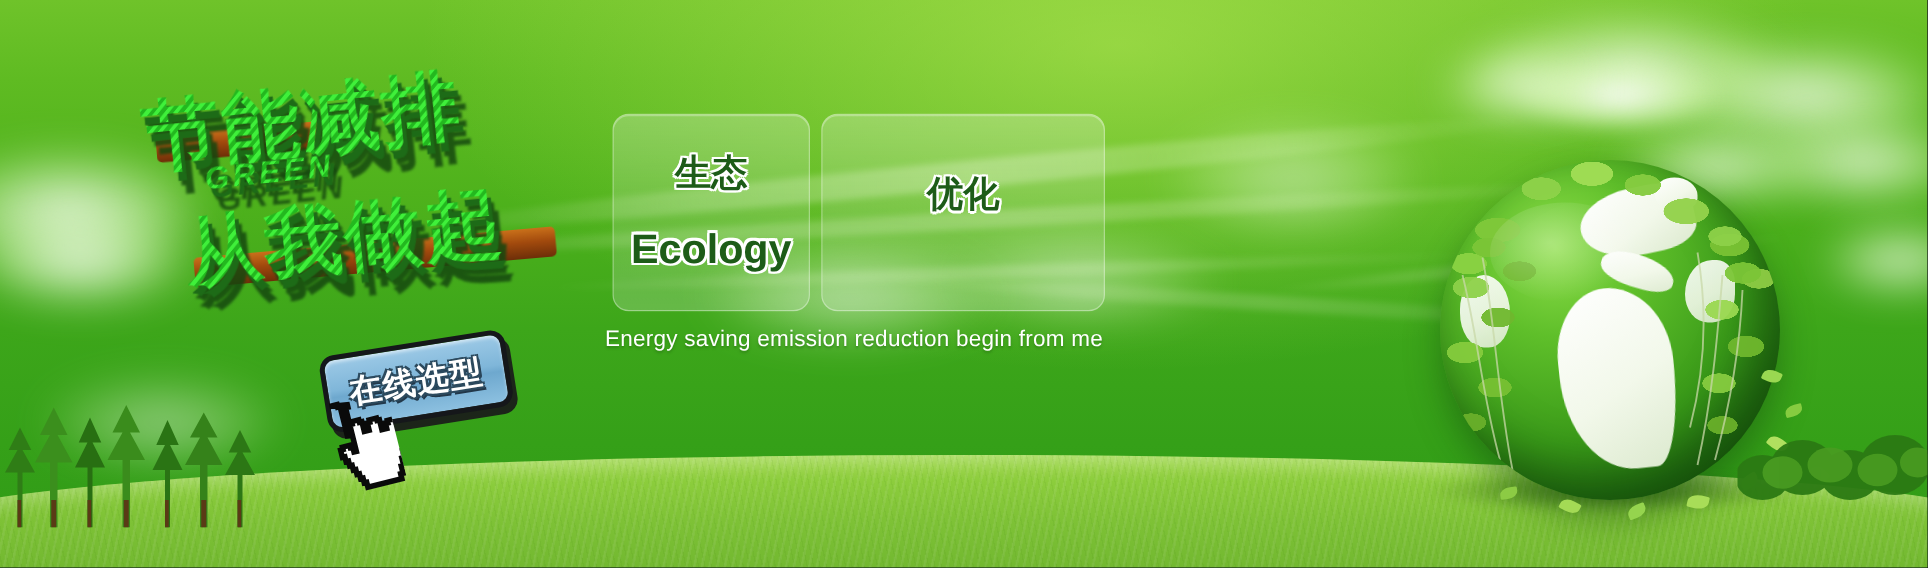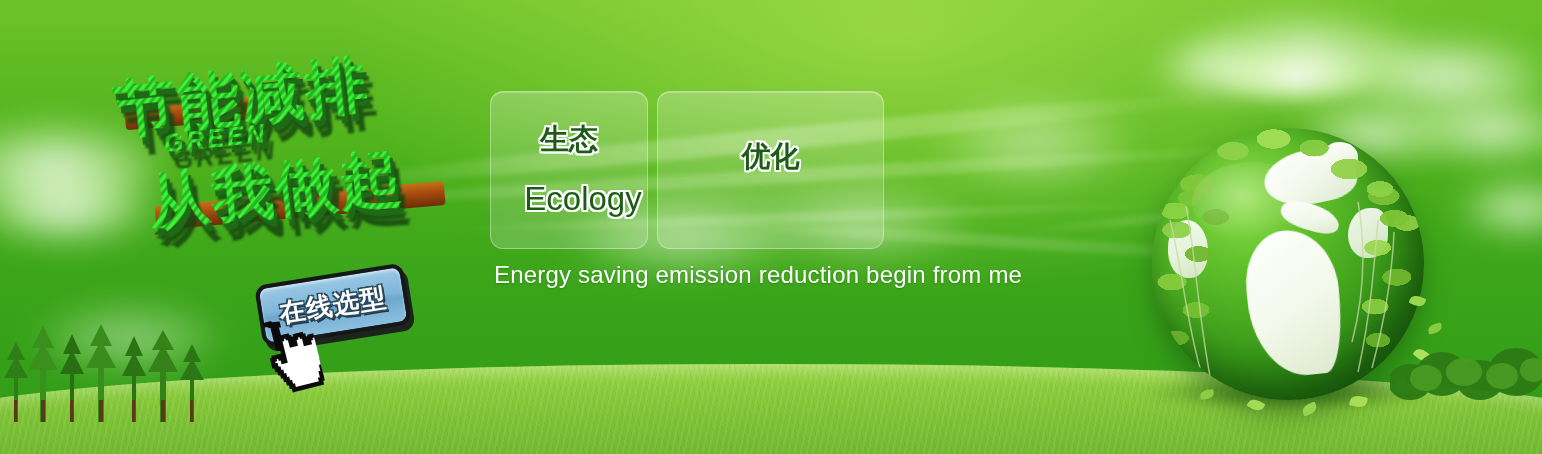--- a/index.html
+++ b/index.html
@@ -164,40 +164,39 @@
     color: #1d5c18;
     text-shadow:
       -1.6px -1.6px 0 #fff, 1.6px -1.6px 0 #fff,
       -1.6px  1.6px 0 #fff, 1.6px  1.6px 0 #fff,
        0 -1.8px 0 #fff, 0 1.8px 0 #fff,
       -1.8px 0 0 #fff, 1.8px 0 0 #fff;
     white-space: nowrap;
   }
   .card .en {
     font-size: 33px;
-    font-weight: normal;
+    font-weight: bold;
     line-height: 1;
     color: #1d5c18;
     text-shadow:
       -1.8px -1.8px 0 #fff, 1.8px -1.8px 0 #fff,
       -1.8px  1.8px 0 #fff, 1.8px  1.8px 0 #fff,
        0 -2px 0 #fff, 0 2px 0 #fff,
       -2px 0 0 #fff, 2px 0 0 #fff;
     white-space: nowrap;
-    padding-left: 28px;
   }
   .card-1 { width: 158px; }
   .card-2 { width: 253px; }
   .card-3 { width: 227px; }
 
   .tagline {
     position: absolute;
-    left: 494px;
+    left: 484px;
     top: 261px;
-    font-size: 24px;
+    font-size: 18px;
     color: #ffffff;
     letter-spacing: .2px;
     text-shadow: 0 1px 2px rgba(30,90,15,.45);
     white-space: nowrap;
   }
 
   
   .cta-wrap {
     position: absolute;
     left: 258px;

